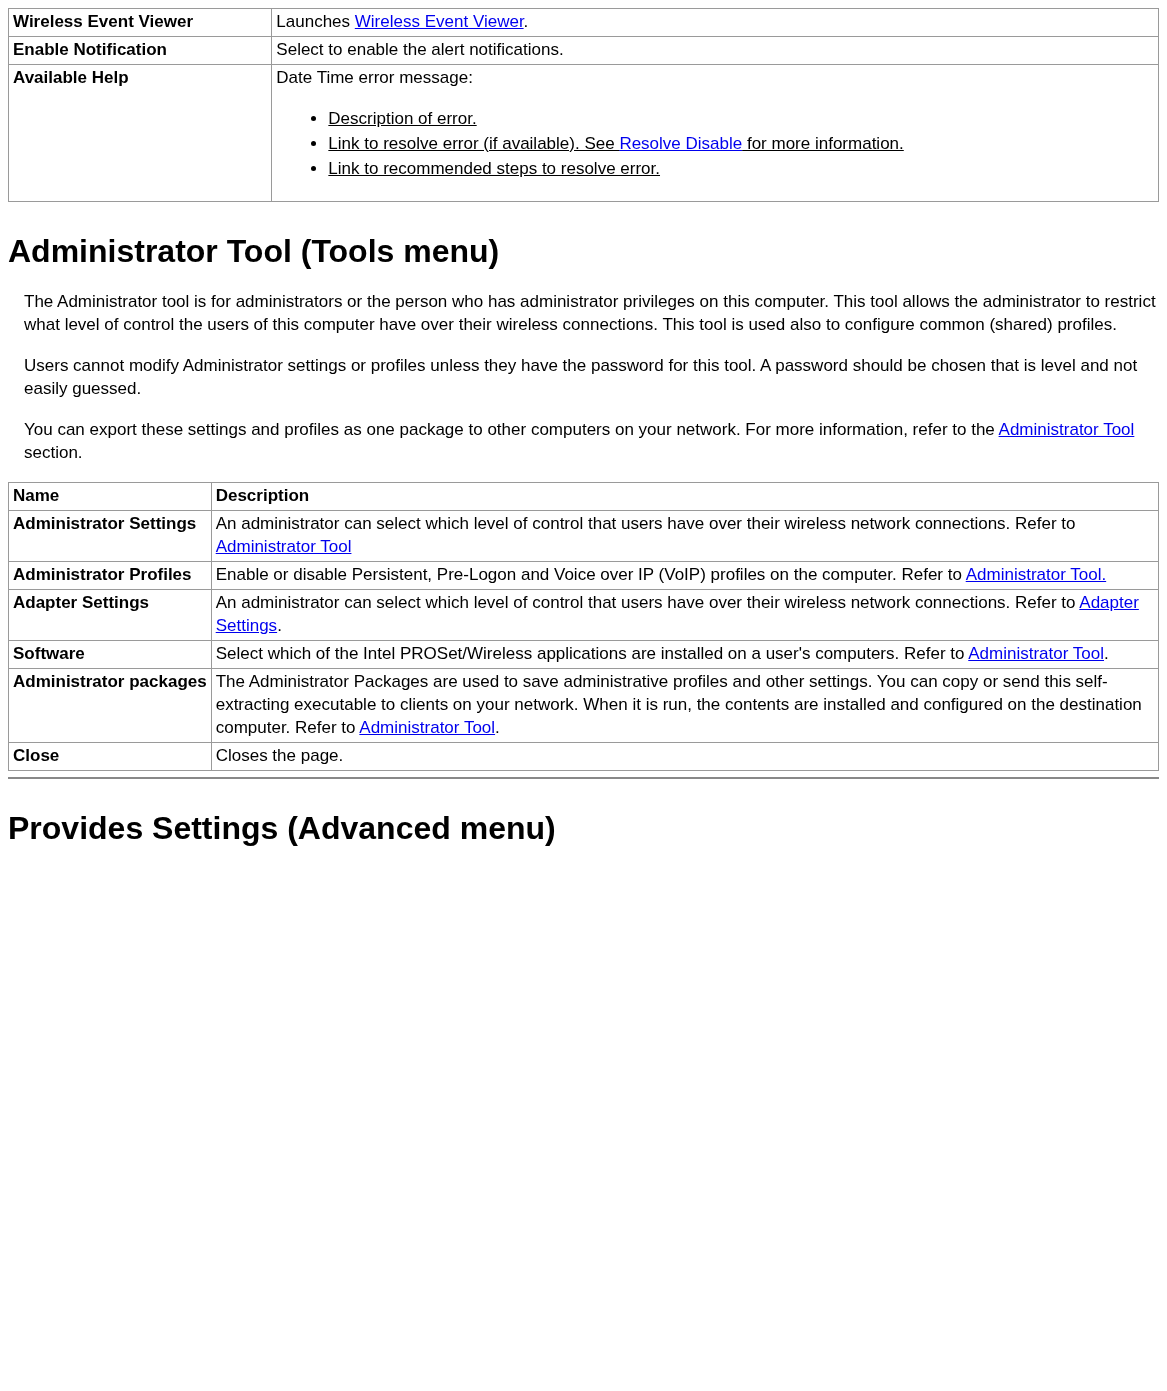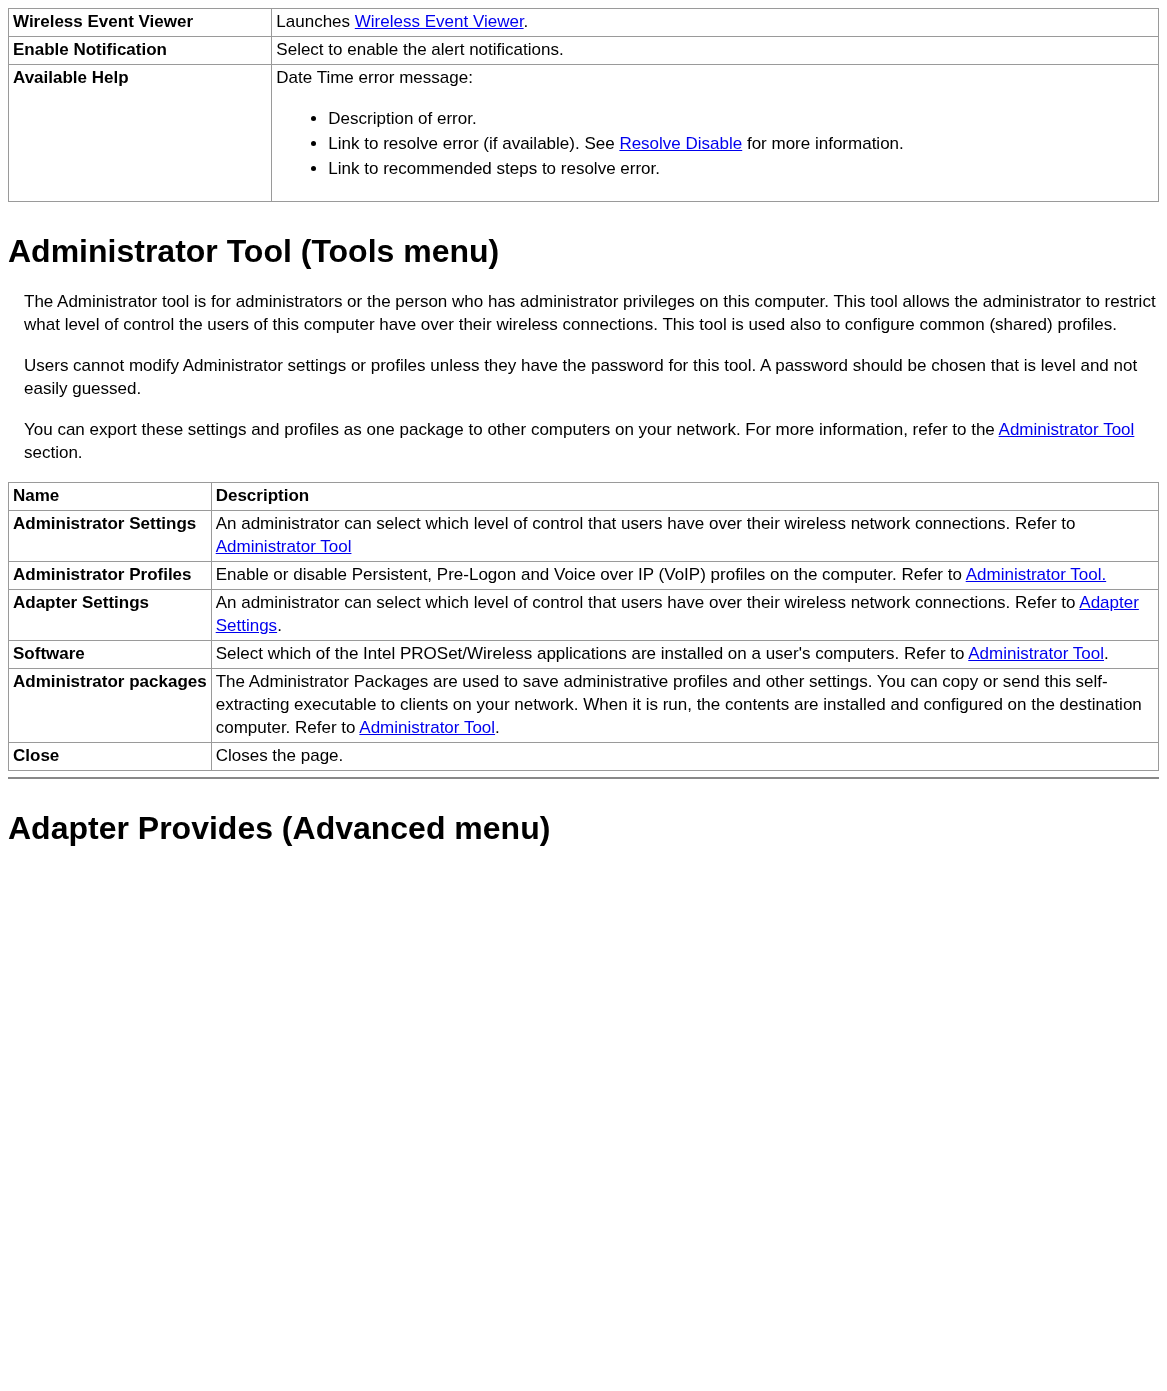--- a/index.html
+++ b/index.html
@@ -31,20 +31,21 @@
     font-weight: bold;
     margin: 28px 0 18px 0;
   }
   p {
     margin: 0 0 18px 16px;
   }
   ul {
     margin: 18px 0 18px 0;
     padding-left: 52px;
     list-style: disc;
+    text-decoration: underline;
   }
   li {
     padding-left: 0;
     margin-bottom: 2px;
   }
   hr {
     border: none;
     border-top: 2px solid #888;
     margin: 6px 0 6px 0;
   }
@@ -126,13 +127,13 @@
   </tr>
   <tr>
     <td class="name">Close</td>
     <td>Closes the page.</td>
   </tr>
 </tbody>
   </table>
 
 <hr>
 
-<h2>Adapter Provides (Advanced menu)</h2>
+<h2>Provides Settings (Advanced menu)</h2>
 
 </body></html>

